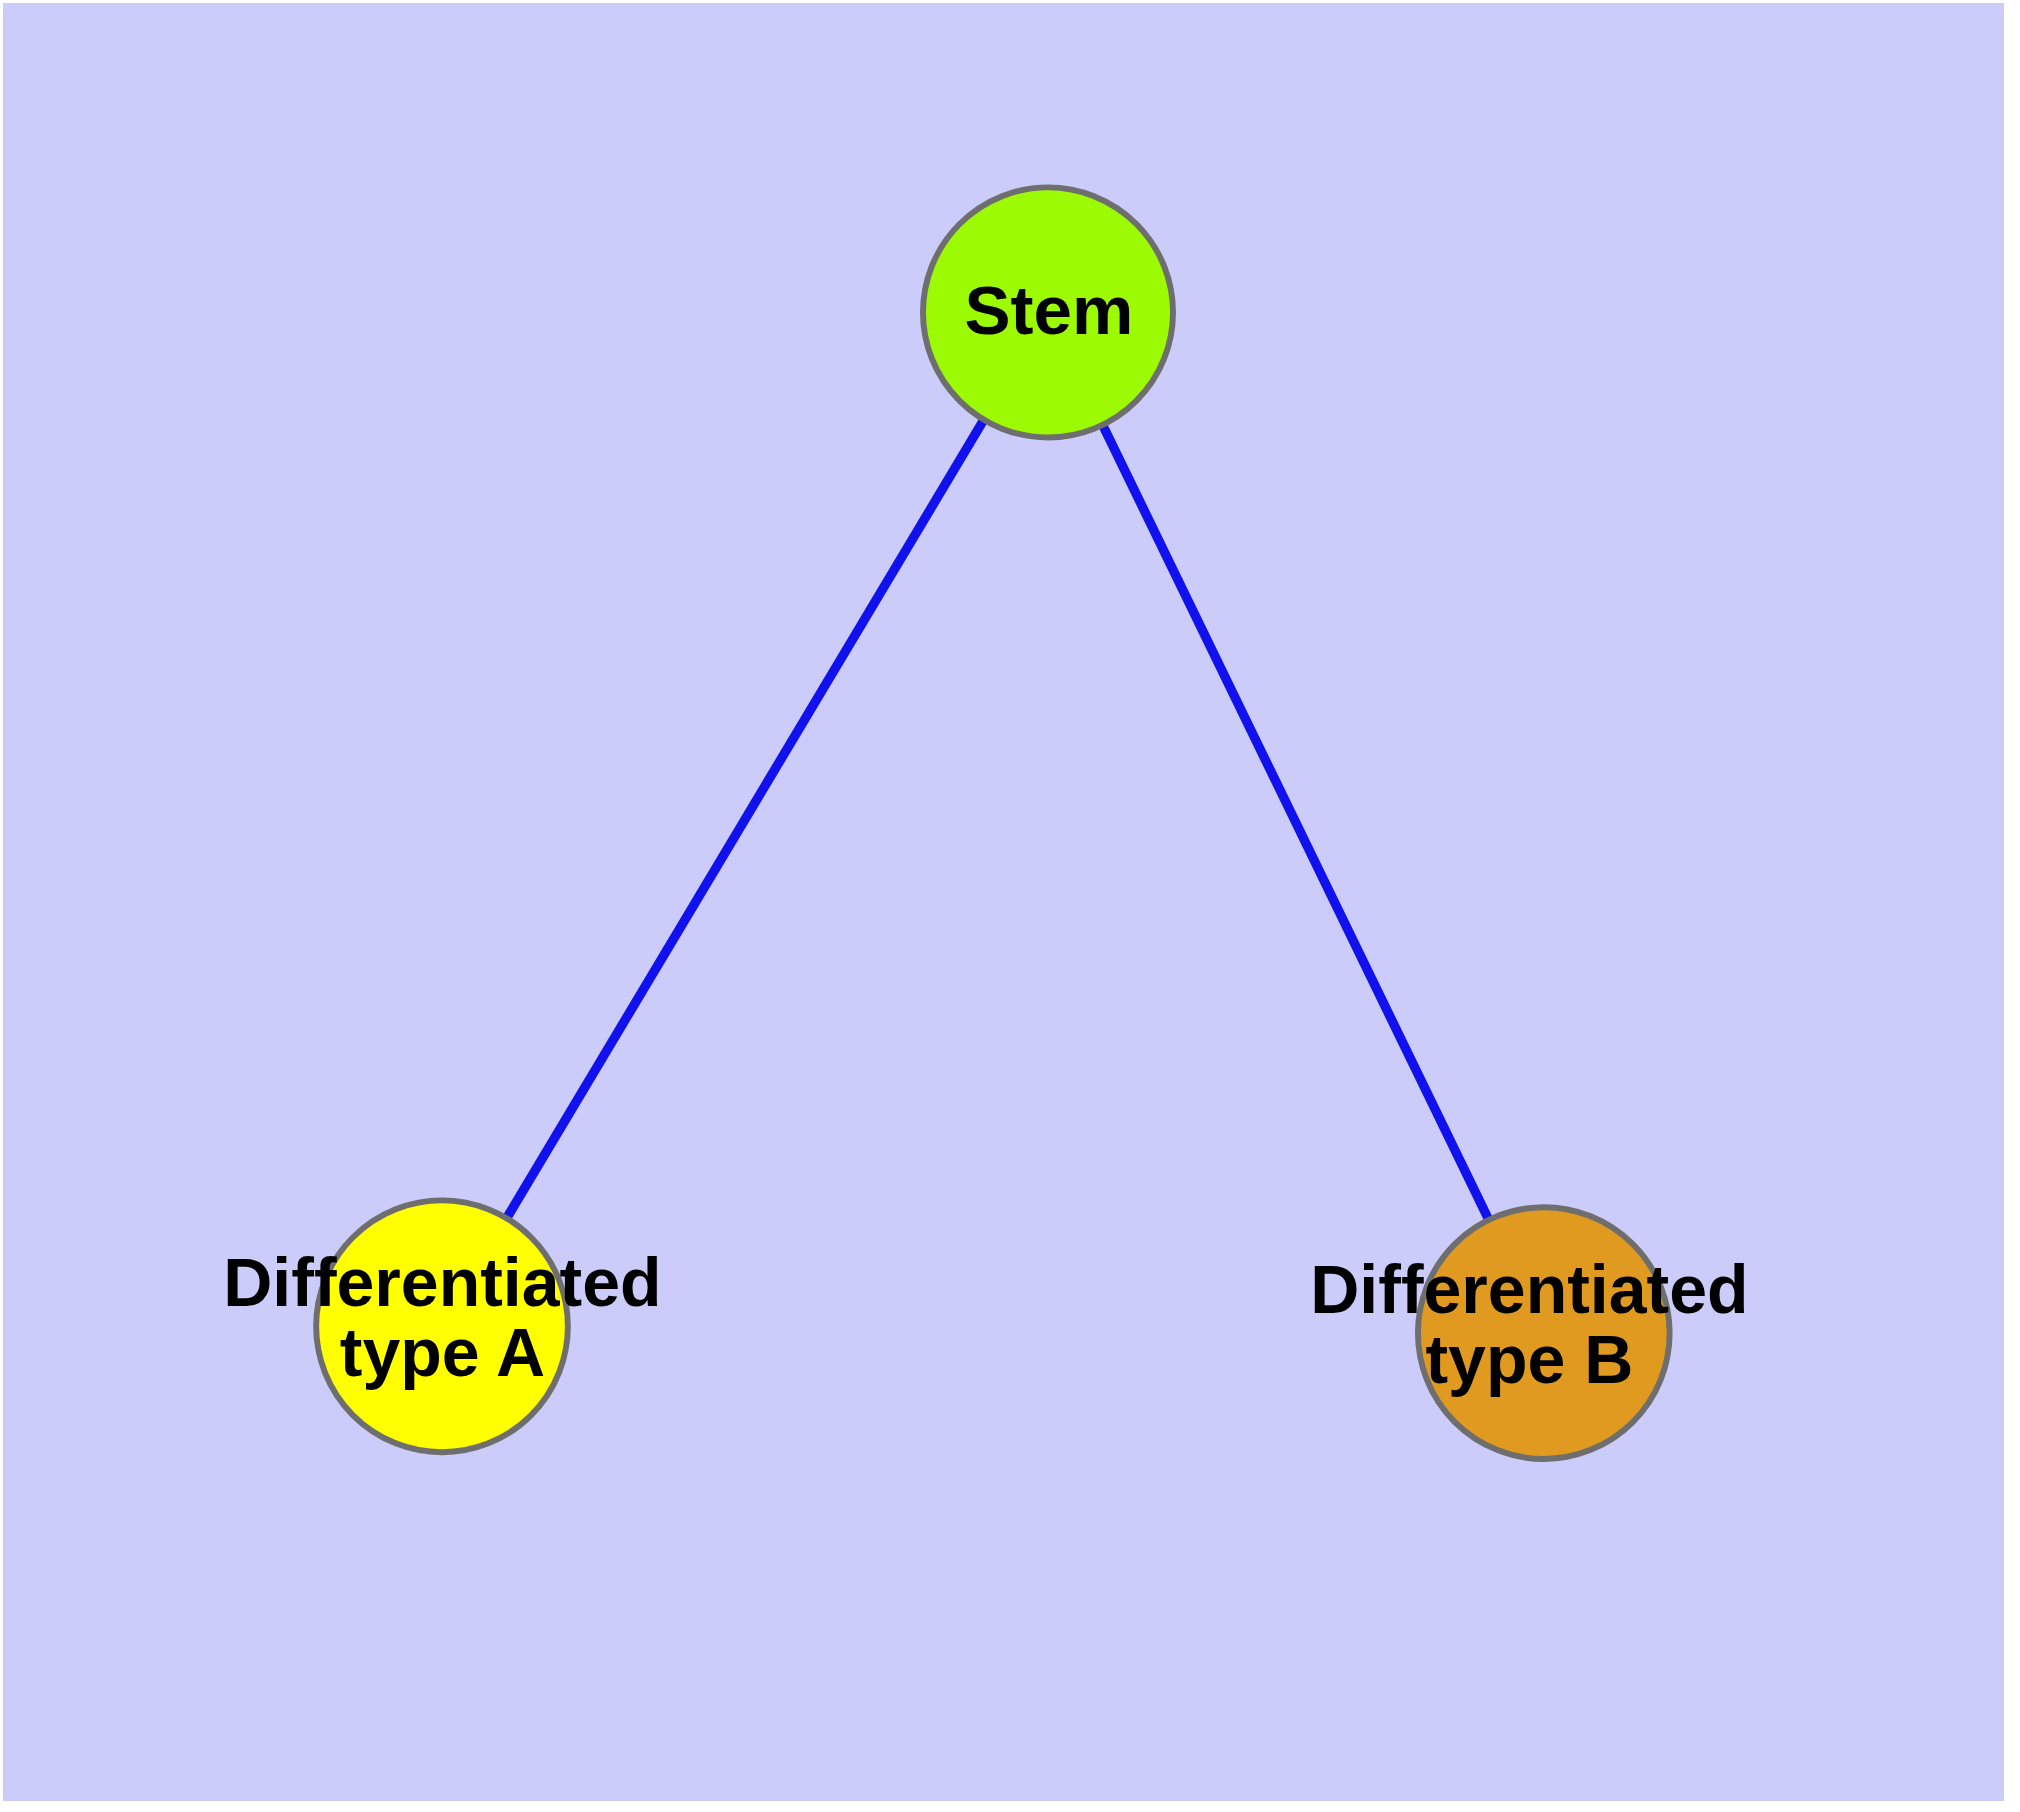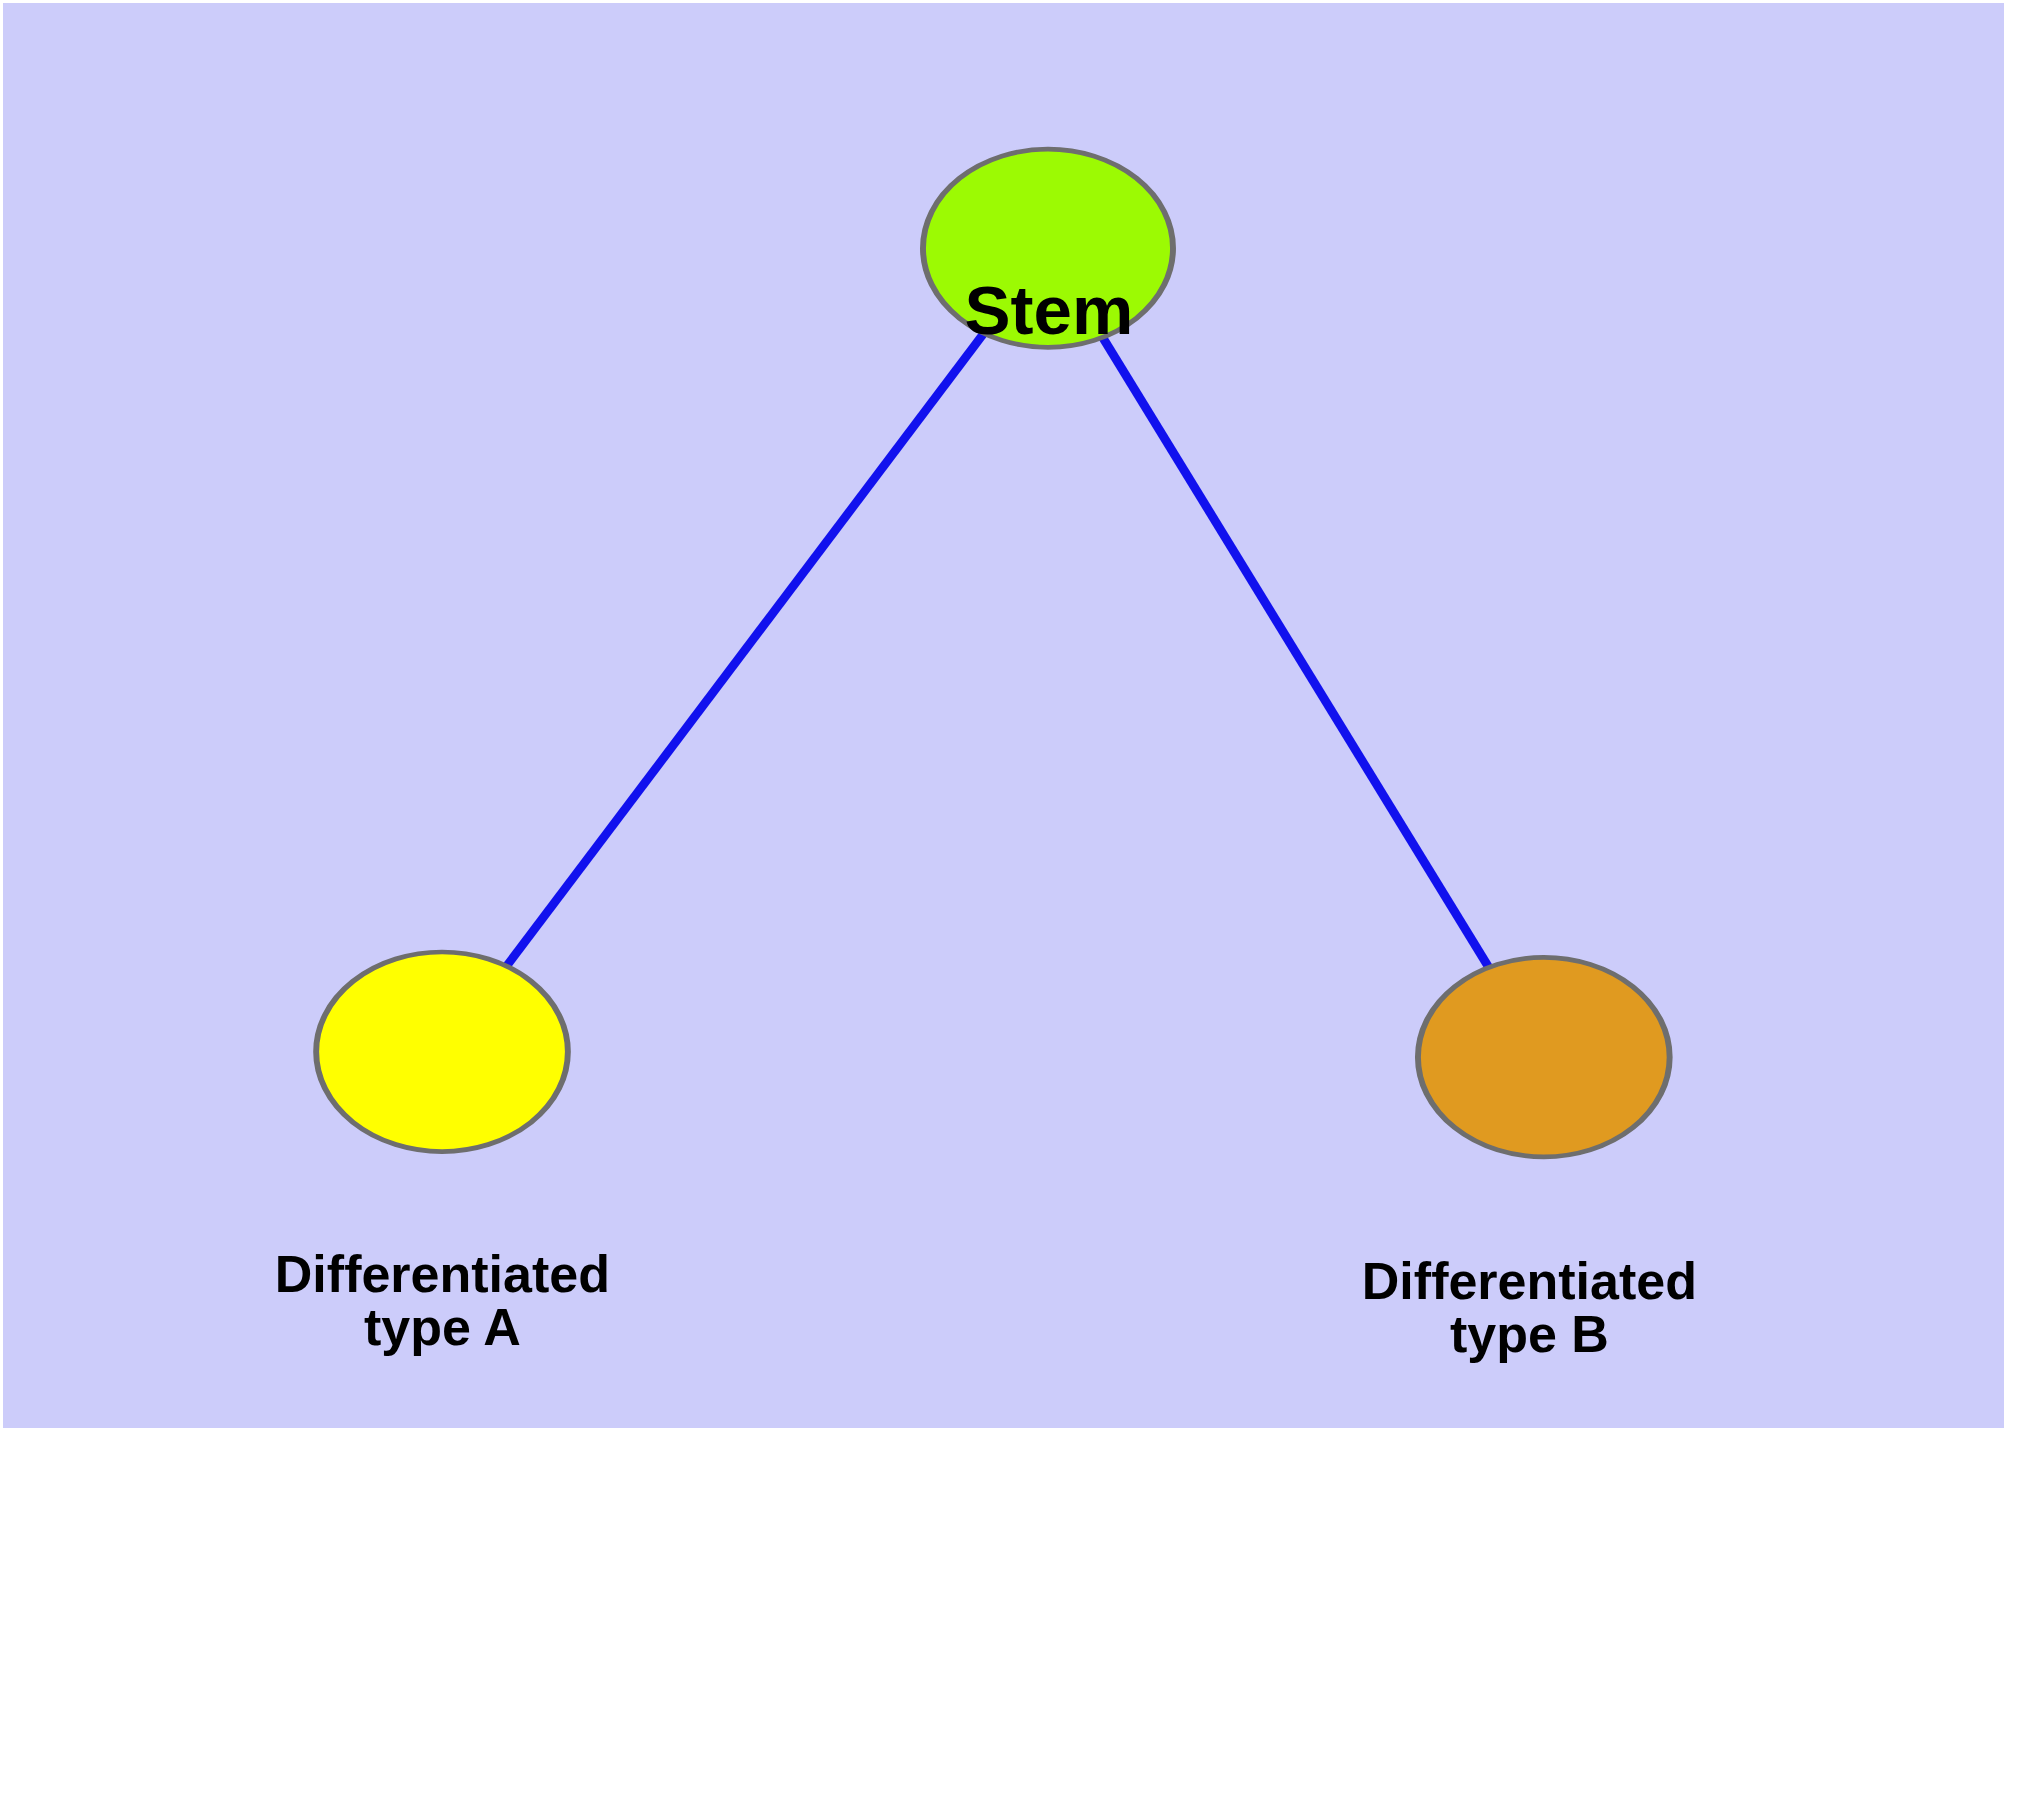--- a/index.html
+++ b/index.html
@@ -18,21 +18,21 @@
     position: relative;
     width: 2021px;
     height: 1812px;
     background: #ffffff;
   }
   #graph-canvas {
     position: absolute;
     left: 3.4px;
     top: 3.4px;
     width: 2001px;
-    height: 1425px;
+    height: 1798px;
     background: #ccccfa;
     overflow: hidden;
   }
   #graph-svg {
     position: absolute;
     left: 0;
     top: 0;
     width: 100%;
     height: 100%;
     display: block;
@@ -44,21 +44,21 @@
     color: #000000;
     line-height: 1.02;
     white-space: pre;
     pointer-events: none;
     -webkit-font-smoothing: antialiased;
   }
   .node-label.stem-label {
     font-size: 69px;
   }
   .node-label.leaf-label {
-    font-size: 52px;
+    font-size: 68px;
   }
 </style>
 </head>
 <body>
 
 <div id="figure-root">
 
   <div id="graph-canvas">
 
     <svg id="graph-svg" viewBox="0 0 2361 2121" preserveAspectRatio="none">

